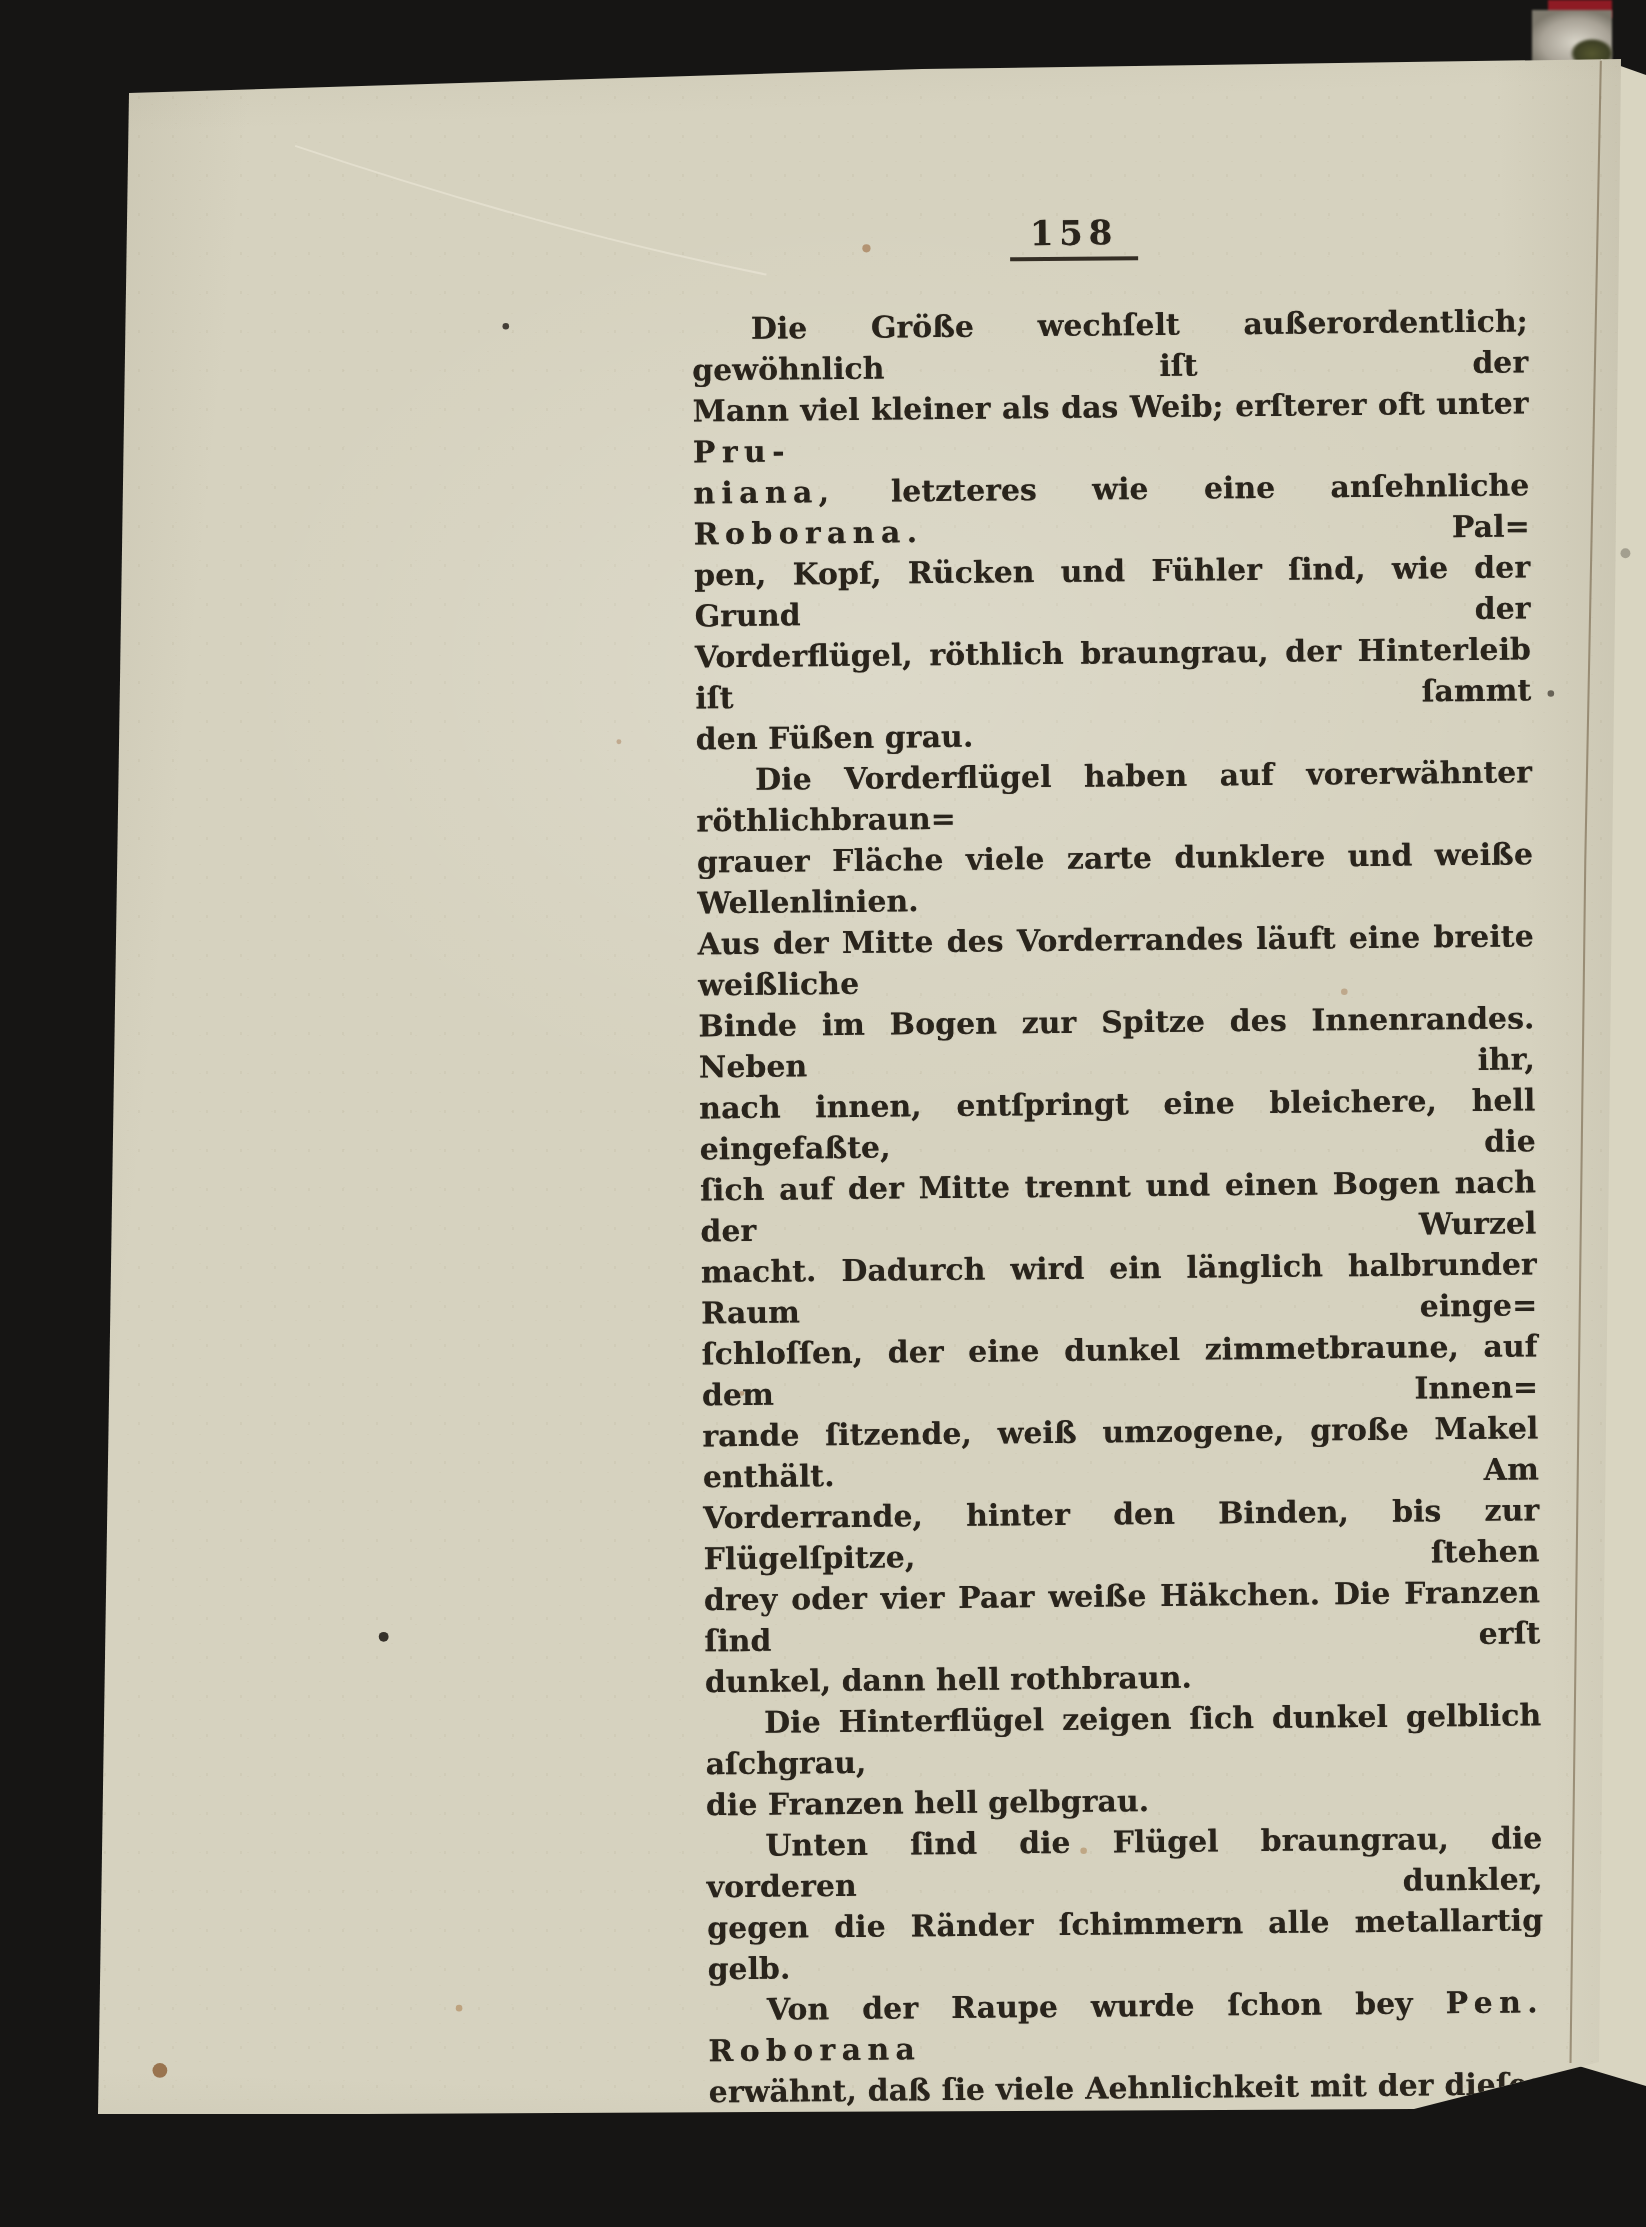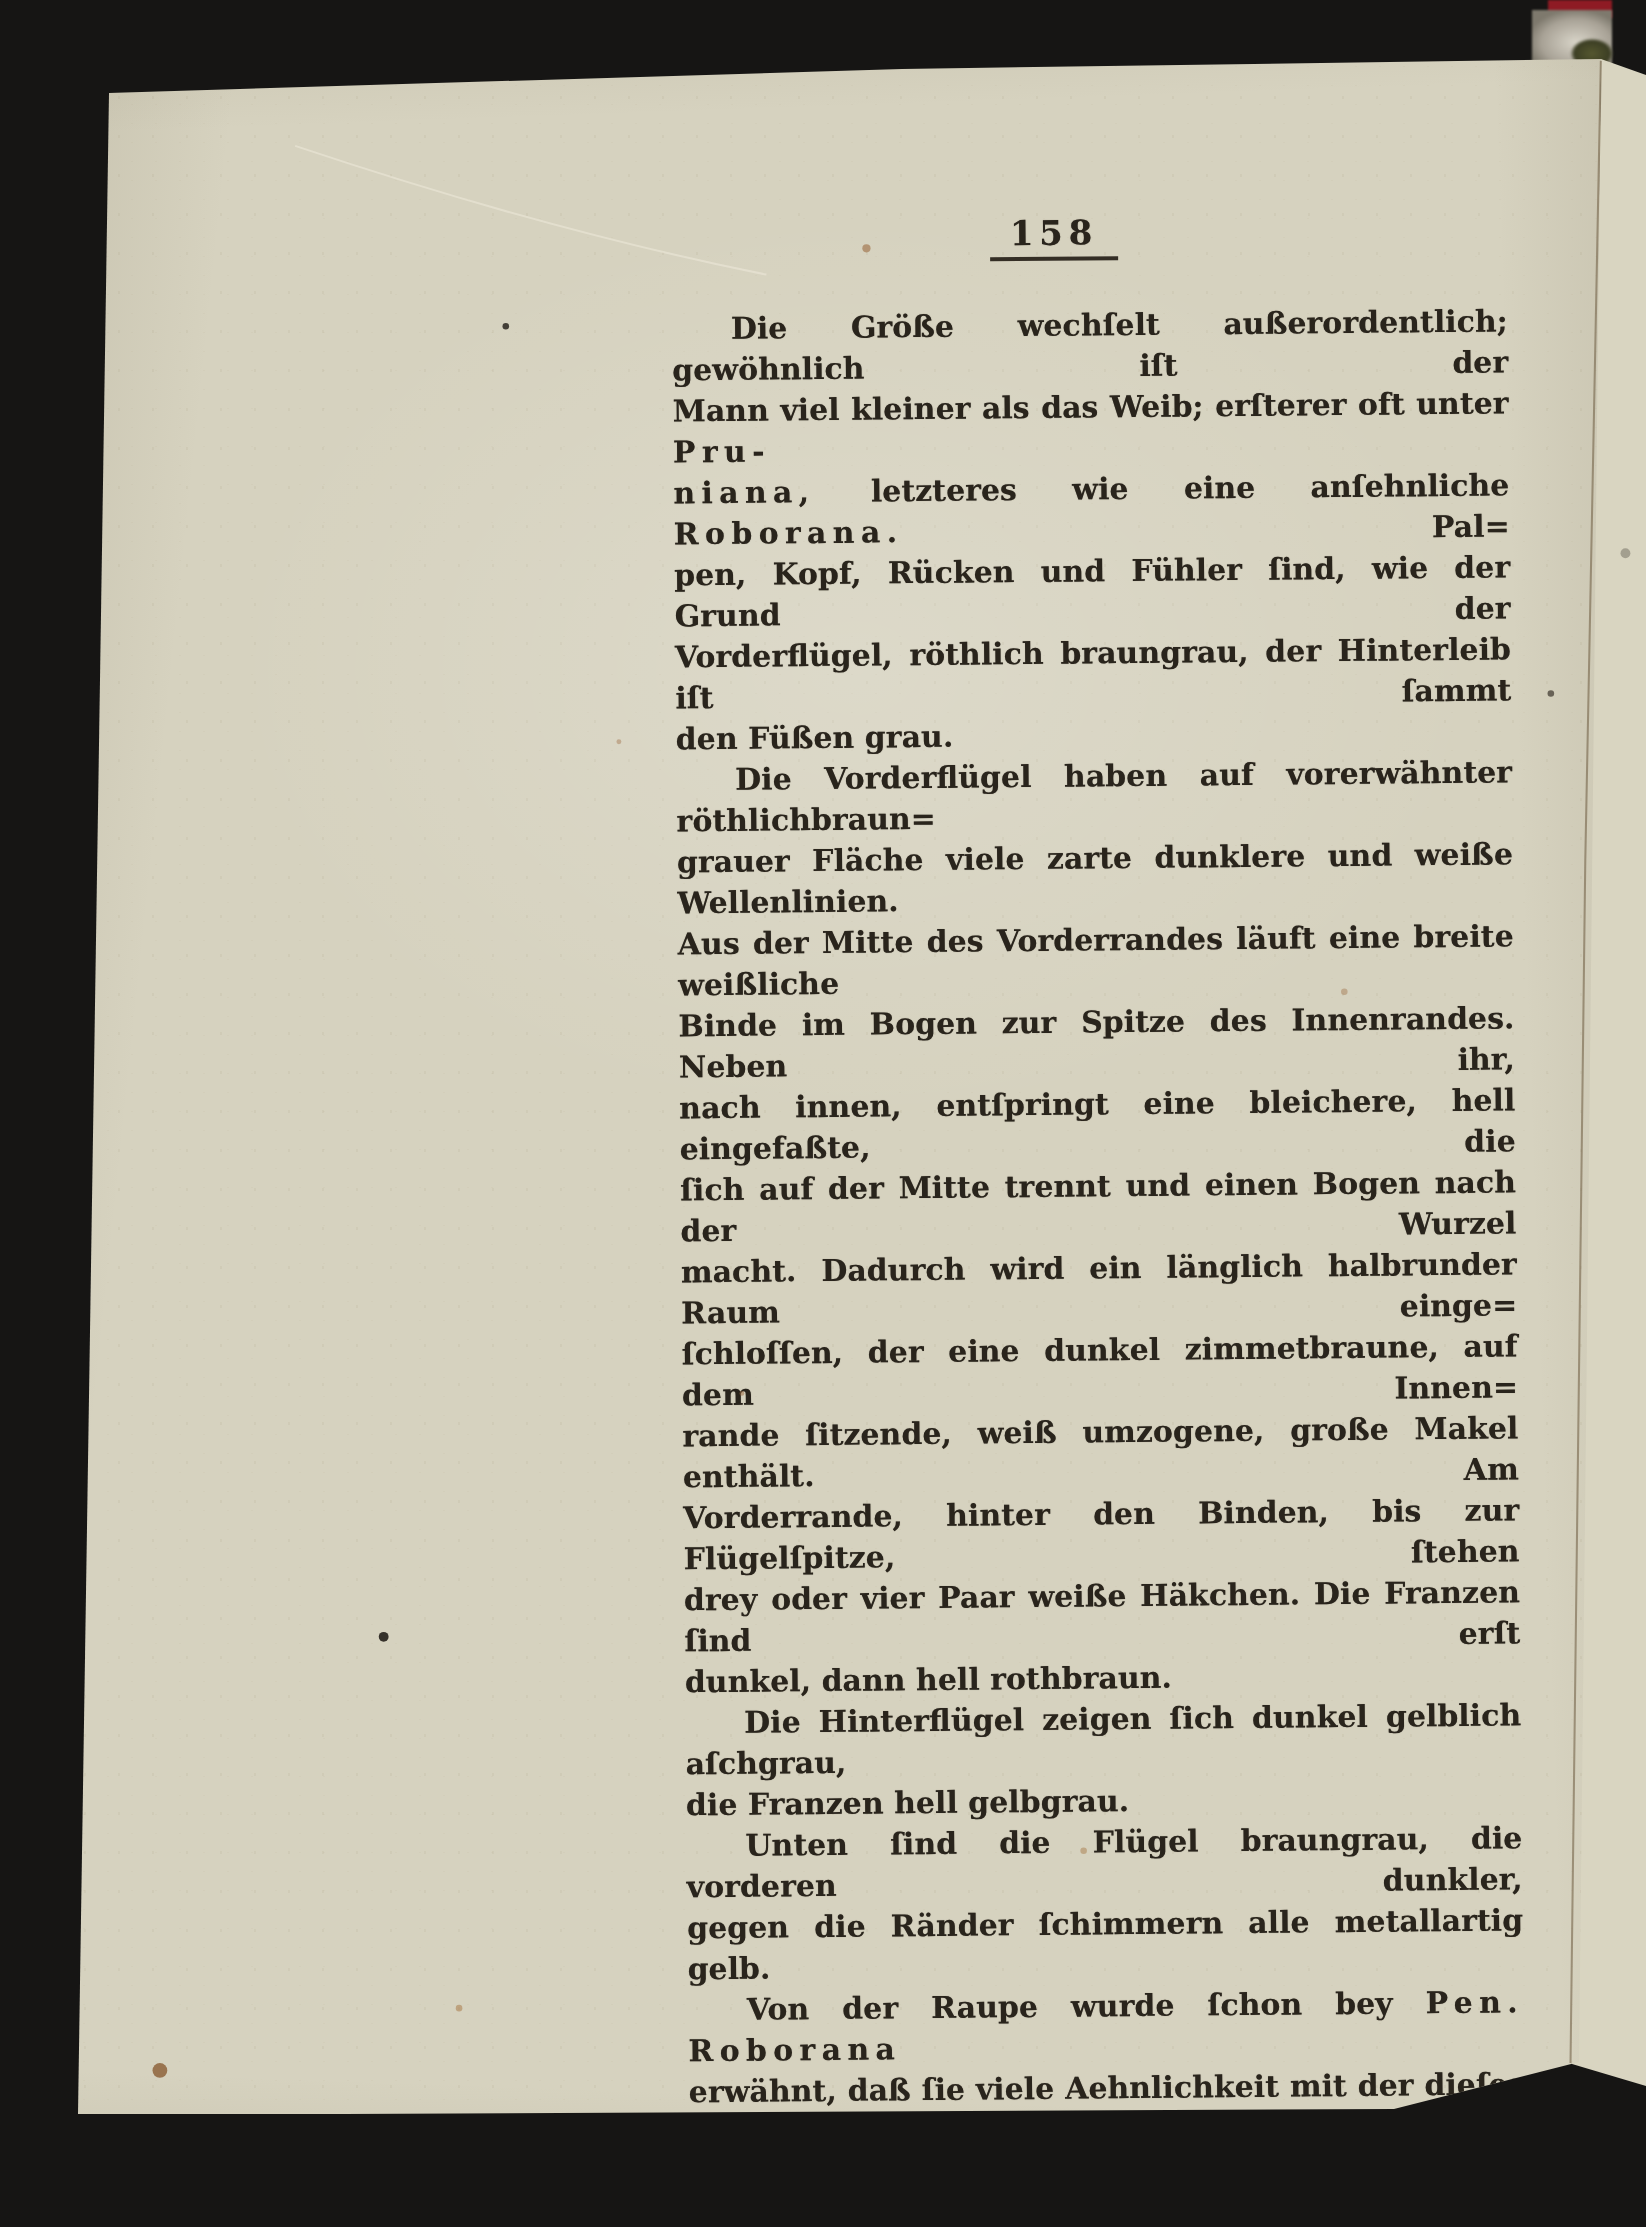--- a/index.html
+++ b/index.html
@@ -16,21 +16,21 @@
   .book-page{position:absolute;inset:0;background-color:var(--paper,#d6d2bf);
     clip-path:polygon(109px 93px,902px 69px,1601px 59px,1579px 2062px,1394px 2109px,344px 2114px,78px 2114px);
     background-image:
       radial-gradient(902px 656px at 52% 30%, rgba(255,255,255,.16), rgba(255,255,255,0) 70%),
       linear-gradient(96deg, rgba(105,95,70,.16), rgba(105,95,70,0) 13%),
       linear-gradient(268deg, rgba(105,95,70,.14), rgba(105,95,70,0) 9%),
       linear-gradient(178deg, rgba(105,95,70,.12), rgba(105,95,70,0) 6%),
       linear-gradient(2deg, rgba(95,88,62,.14), rgba(95,88,62,0) 7%),
       radial-gradient(rgba(140,118,88,.08) 1px, rgba(0,0,0,0) 1.5px),
       radial-gradient(rgba(170,150,115,.07) 0.8px, rgba(0,0,0,0) 1.3px);
-    background-size:auto,auto,auto,auto,auto,34px 39px,24px 19px;}
+    background-size:auto,auto,auto,auto,auto,34px 39px,24px 19px;margin-left:20px;}
   
   .next-page{position:absolute;inset:0;background-color:var(--paper2,#d9d5c1);
     clip-path:polygon(1601px 59px,1646px 75px,1646px 2086px,1572px 2064px);
     background-image:
       linear-gradient(92deg, rgba(110,95,65,.22), rgba(110,95,65,0) 45%),
       radial-gradient(246px 738px at 80% 40%, rgba(255,255,255,.12), rgba(255,255,255,0) 80%);}
   
   .page-content{position:absolute;inset:0;transform:rotate(-0.55deg);transform-origin:820px 246px;
     color:var(--ink,#29241c);}
   .page-number{position:absolute;left:990px;top:218px;width:128px;text-align:center;

